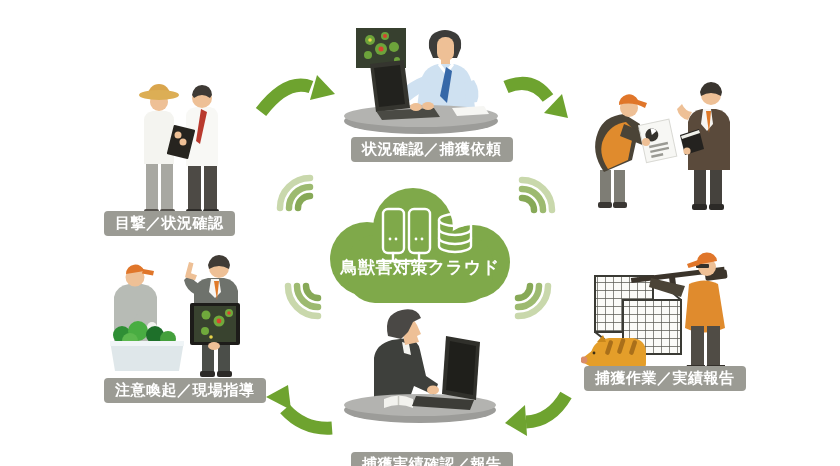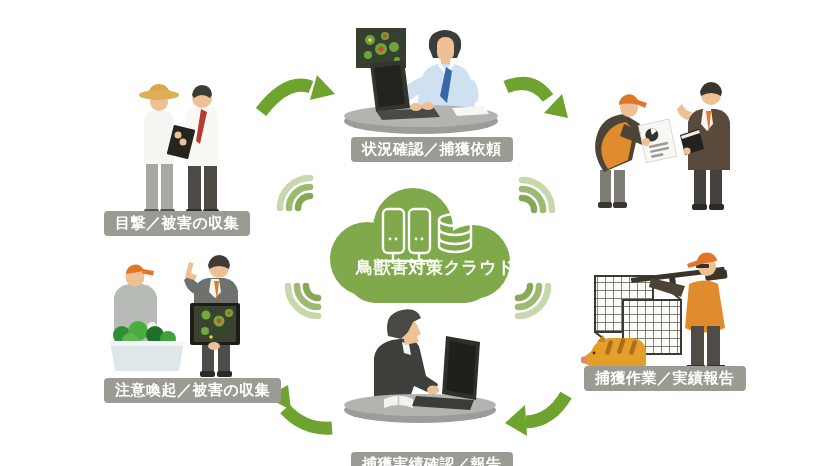--- a/index.html
+++ b/index.html
@@ -6,21 +6,21 @@
   #stage{
     position:relative;width:840px;height:466px;background:#fff;overflow:hidden;
     font-family:"Liberation Sans","DejaVu Sans",sans-serif;
   }
   .abs{position:absolute;}
   .step-label{
     position:absolute;background:#9b9b94;color:#fff;font-size:15px;font-weight:bold;
     padding:3px 11px 4px;border-radius:4px;white-space:nowrap;letter-spacing:.5px;line-height:1.2;
   }
   .cloud-title{
-    position:absolute;left:325px;top:256px;width:190px;text-align:right;
+    position:absolute;left:325px;top:256px;width:190px;text-align:center;
     color:#fff;font-size:17px;font-weight:bold;letter-spacing:.5px;
   }
 </style>
 </head>
 <body>
 
 <div id="stage">
 
   <svg class="abs" style="left:253px;top:64px" width="88" height="54" viewBox="0 0 88 54">
     <path d="M8 48 Q34 14 58 23" fill="none" stroke="#6ea32f" stroke-width="13"></path>
@@ -310,19 +310,19 @@
       <circle cx="121" cy="70" r="5.5" fill="#7abb3e" opacity=".85"></circle>
       <circle cx="131" cy="62" r="4" fill="#7abb3e" opacity=".85"></circle>
       <circle cx="107" cy="80" r="4" fill="#7abb3e" opacity=".85"></circle>
       <circle cx="121" cy="70" r="2.4" fill="#d84330"></circle>
       <circle cx="131" cy="62" r="1.8" fill="#d84330"></circle>
       <circle cx="113" cy="86" r="1.8" fill="#e8d44a"></circle>
       <ellipse cx="116" cy="95" rx="6" ry="4" fill="#eec096"></ellipse>
     </g>
   </svg>
 
-  <div class="step-label" style="left:104px;top:211px">目撃／被害の収集</div>
+  <div class="step-label" style="left:104px;top:211px">目撃／状況確認</div>
   <div class="step-label" style="left:351px;top:137px">状況確認／捕獲依頼</div>
   <div class="step-label" style="left:584px;top:366px">捕獲作業／実績報告</div>
   <div class="step-label" style="left:351px;top:452px">捕獲実績確認／報告</div>
-  <div class="step-label" style="left:104px;top:378px">注意喚起／被害の収集</div>
+  <div class="step-label" style="left:104px;top:378px">注意喚起／現場指導</div>
 
 </div>
 
 </body></html>

